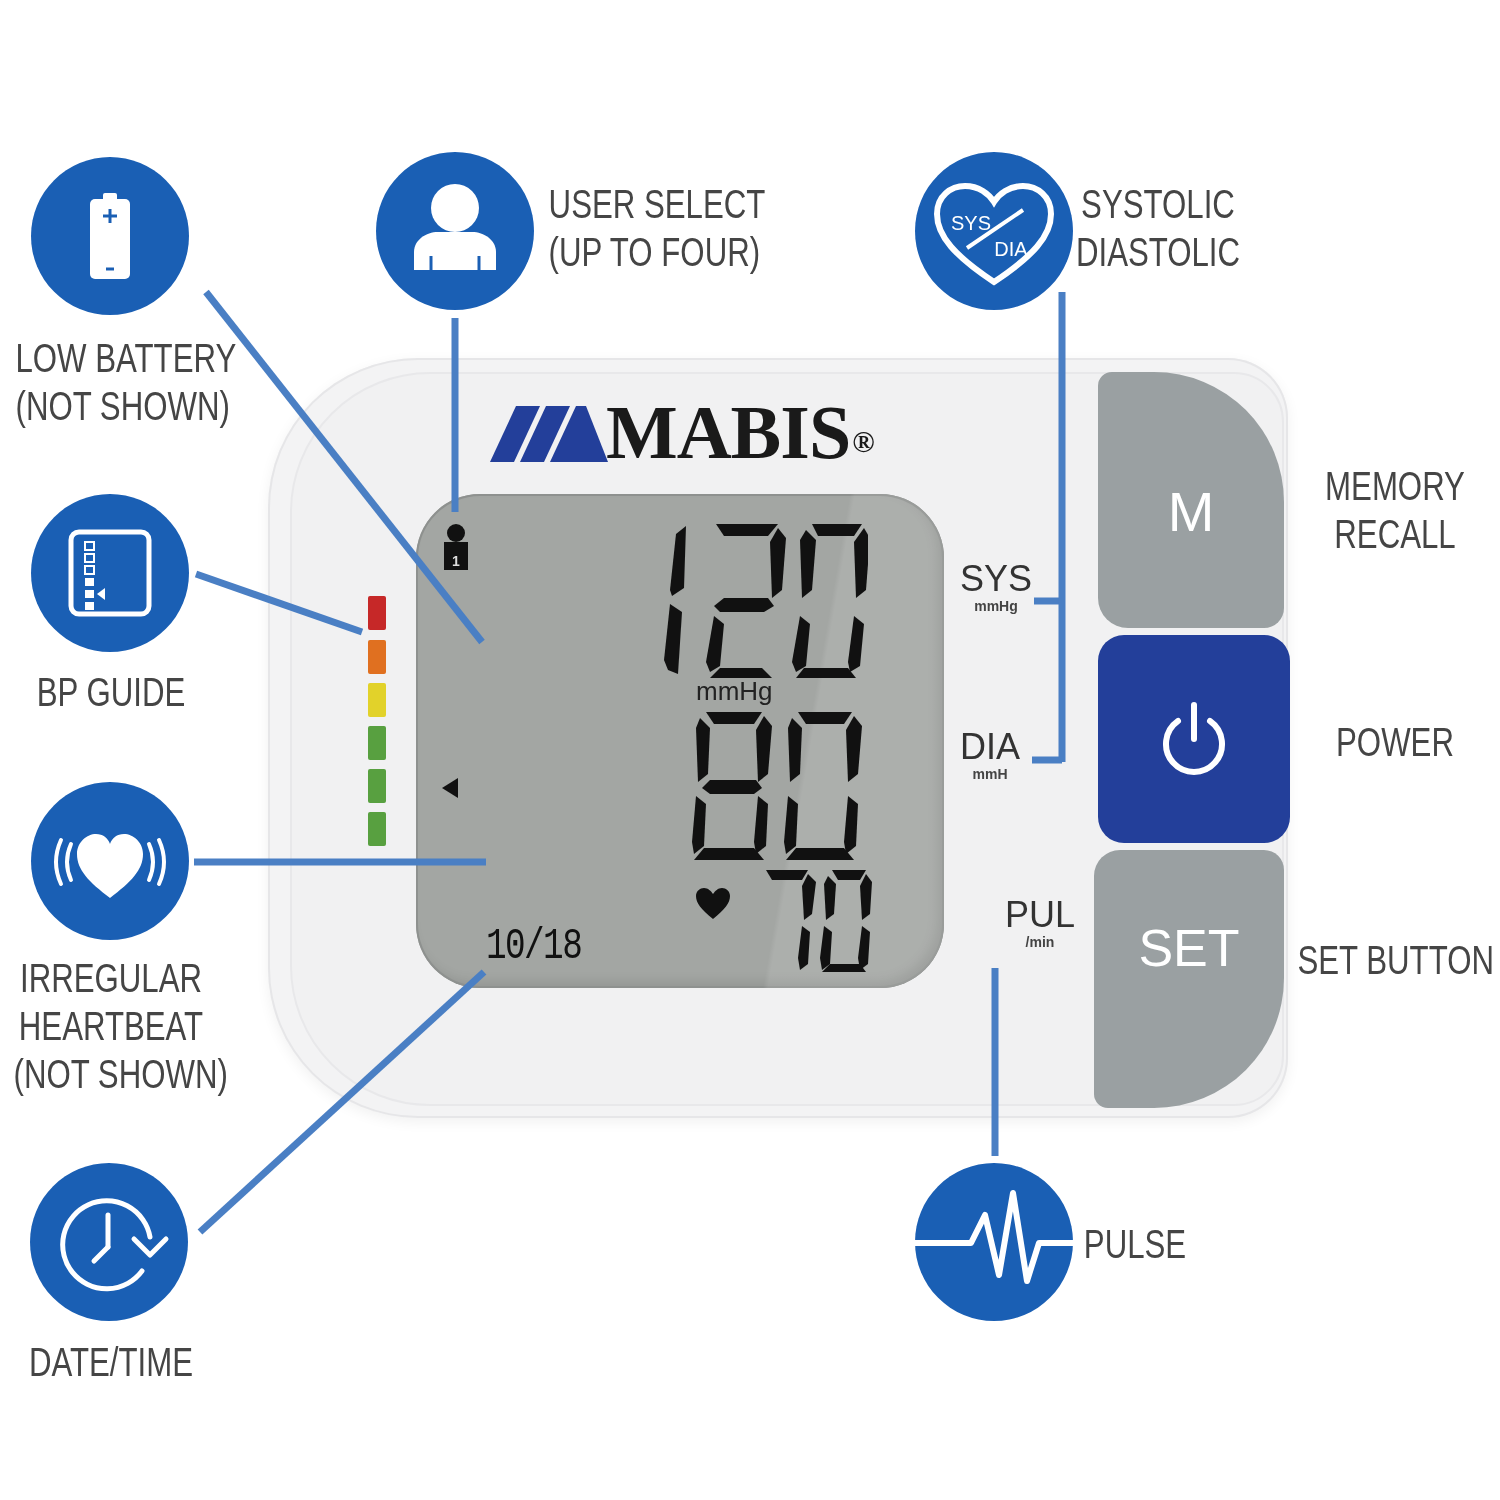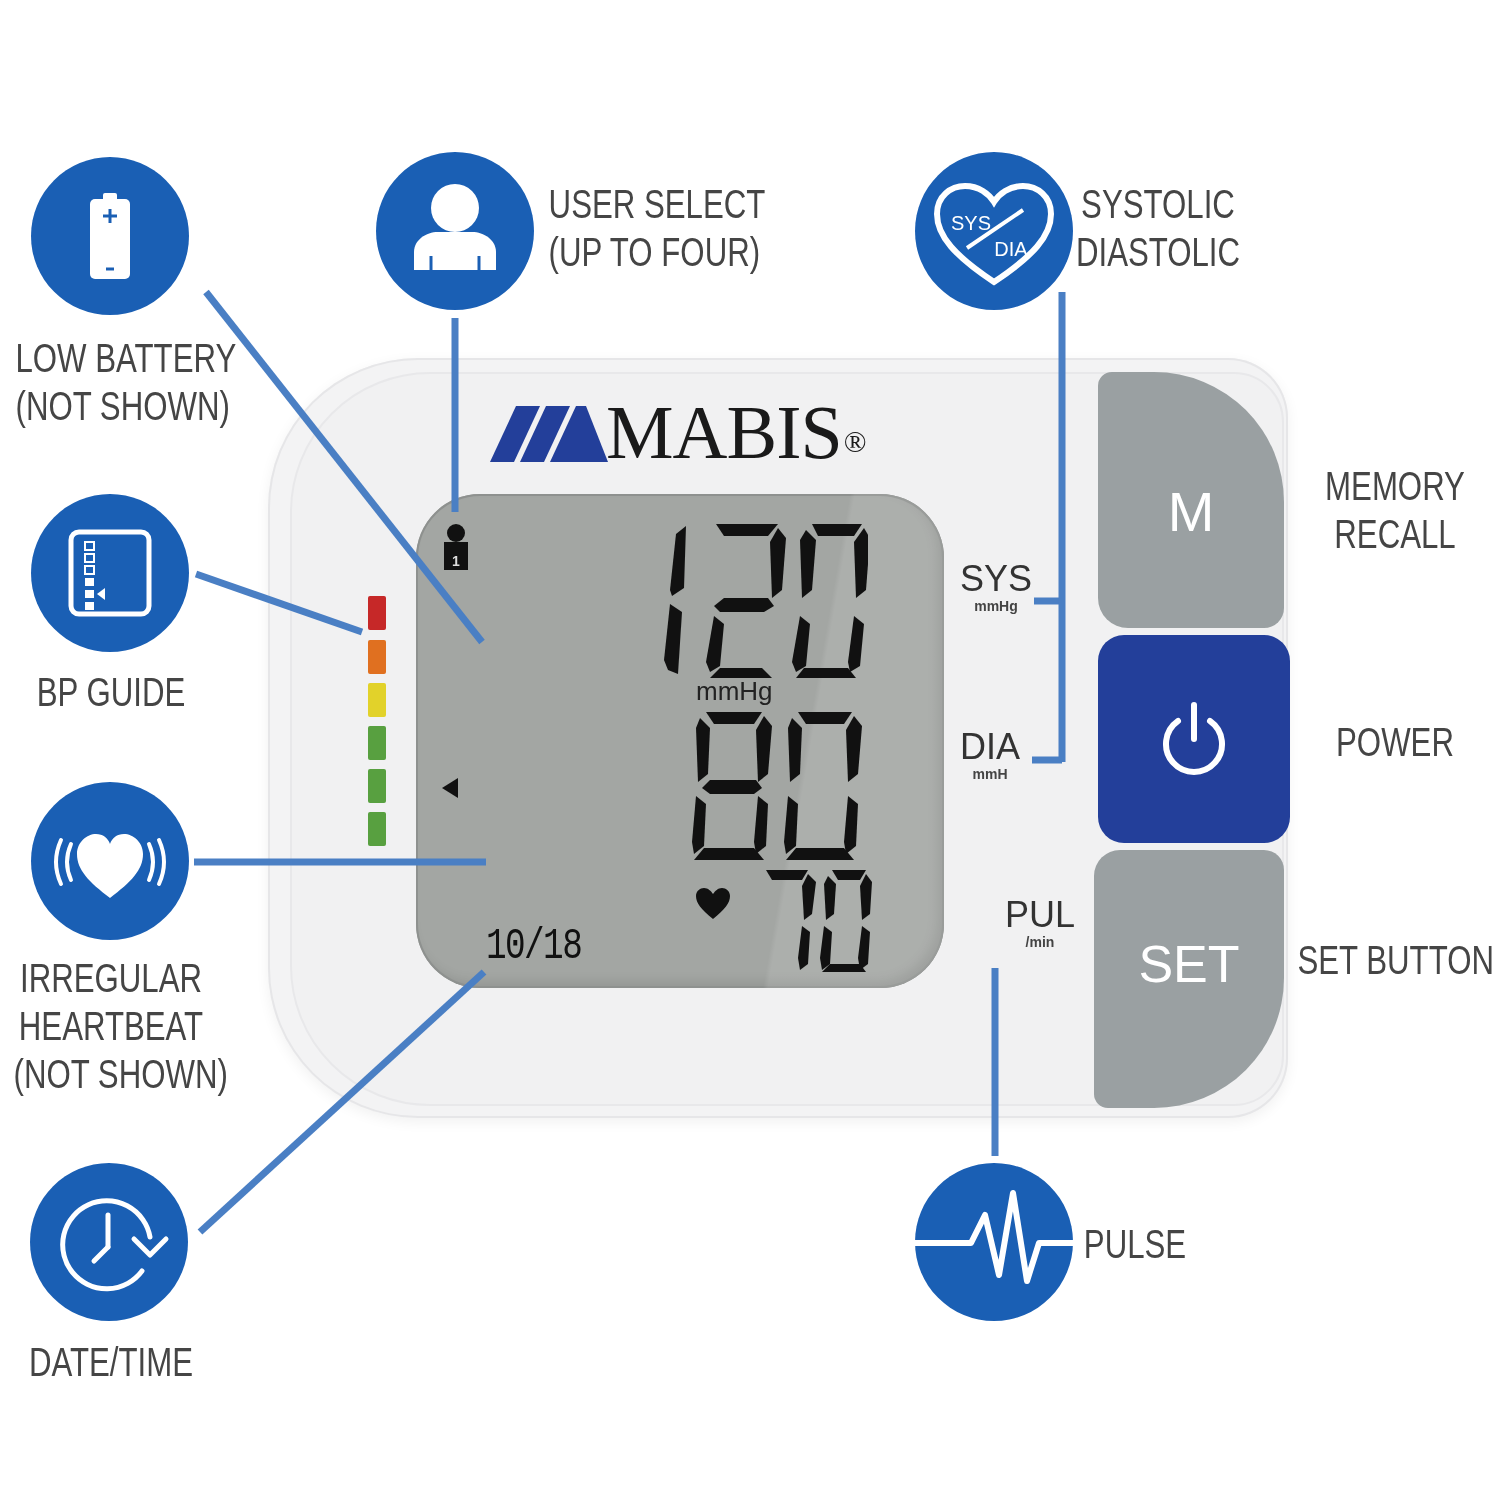--- a/index.html
+++ b/index.html
@@ -30,21 +30,21 @@
     border-radius:64px; background:#a3a6a3;
     box-shadow: inset 0 0 0 2px #8e918f, inset -6px -6px 12px rgba(0,0,0,0.10);
     overflow:hidden;
   }
   .lcd-sheen {
     position:absolute; left:230px; top:-20px; width:420px; height:560px;
     background:linear-gradient(100deg, rgba(255,255,255,0) 40%, rgba(255,255,255,0.10) 41%, rgba(255,255,255,0.10) 100%);
   }
   .logo-text {
     position:absolute; left:606px; top:394px; font-family:"Liberation Serif", serif;
-    font-size:76px; line-height:76px; color:#1a1a1a; letter-spacing:-1px;
+    font-size:76px; line-height:76px; color:#1a1a1a; letter-spacing:-1px;font-weight:bold;
   }
   .reg { font-size:30px; vertical-align:6px; margin-left:2px; }
   .dev-label {
     position:absolute; font-family:"Liberation Sans", sans-serif; color:#333;
     text-align:center;
   }
   .dev-label .big { display:block; font-size:36px; line-height:38px; }
   .dev-label .small { display:block; font-size:14px; line-height:16px; font-weight:bold; color:#444; }
 
   .btn-m {
@@ -175,21 +175,21 @@
 <div class="btn-m">
   <div class="btn-text" style="top:112px;font-size:56px;line-height:56px">M</div>
 </div>
 <div class="btn-power">
   <svg class="abs" style="left:60px;top:66px" width="72" height="80">
     <path d="M20 20 A 28 28 0 1 0 52 20" fill="none" stroke="#ffffff" stroke-width="6" stroke-linecap="round"></path>
     <line x1="36" y1="4" x2="36" y2="38" stroke="#ffffff" stroke-width="6" stroke-linecap="round"></line>
   </svg>
 </div>
 <div class="btn-set">
-  <div class="btn-text" style="top:88px;font-size:52px;line-height:52px">SET</div>
+  <div class="btn-text" style="top:72px;font-size:52px;line-height:52px">SET</div>
 </div>
 
 <svg class="abs" style="left:0;top:0" width="1500" height="1500">
   <g stroke="#4a7fc4" stroke-width="7" fill="none" stroke-linecap="butt">
     <line x1="206" y1="292" x2="482" y2="642"></line>
     <line x1="455" y1="318" x2="455" y2="512"></line>
     <line x1="196" y1="574" x2="362" y2="632"></line>
     <line x1="194" y1="862" x2="486" y2="862"></line>
     <line x1="200" y1="1232" x2="484" y2="972"></line>
     <polyline points="1034,601 1062,601"></polyline>

